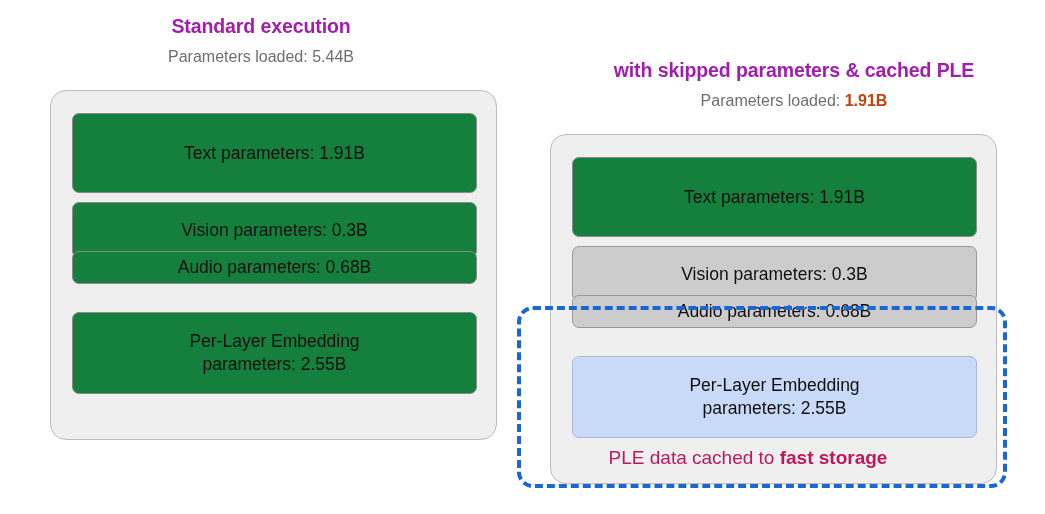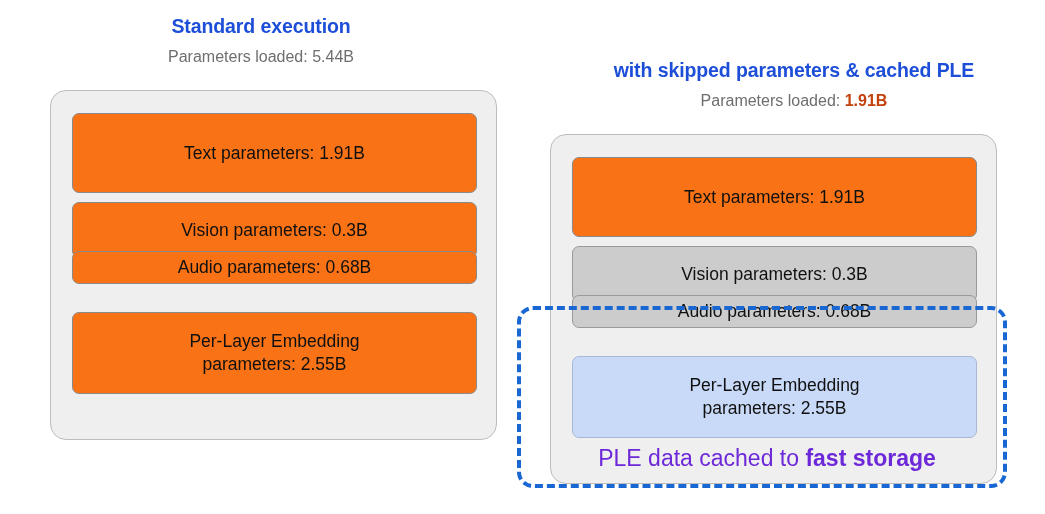--- a/index.html
+++ b/index.html
@@ -37,21 +37,21 @@
   .col-header {
     position: absolute;
     top: 14px;
     left: 0;
     width: 100%;
     text-align: center;
   }
   .col-title {
     font-size: 19.5px;
     font-weight: bold;
-    color: #1d4ed8;
+    color: #a21caf;
     letter-spacing: -0.1px;
     line-height: 24px;
     white-space: nowrap;
   }
   .col-subtitle {
     margin-top: 9px;
     font-size: 16px;
     color: #6e6e6e;
     line-height: 20px;
     white-space: nowrap;
@@ -85,21 +85,21 @@
     align-items: center;
     justify-content: center;
     text-align: center;
     font-size: 17.5px;
     color: #101010;
     line-height: 23px;
     position: absolute;
     left: 21px;
     width: 405px;
   }
-  .bar.blue       { background: #f97316; border-color: #8a8a8a; }
+  .bar.blue       { background: #15803d; border-color: #8a8a8a; }
   .bar.grey       { background: #cccccc; border-color: #9a9a9a; }
   .bar.lightblue  { background: #c9daf8; border-color: #a9b8d4; }
 
   .bar.text-bar   { top: 22px;  height: 80px; }
   .bar.vision-bar { top: 111px; height: 56px; }
   .bar.audio-bar  { top: 160px; height: 33px; }
   .bar.ple-bar    { top: 221px; height: 82px; }
 
   .bar .twoline { display: block; }
 
@@ -110,26 +110,26 @@
     top: 306px;
     width: 490px;
     height: 182px;
     box-sizing: border-box;
     border: 4px dashed #1967d2;
     border-radius: 16px;
     pointer-events: none;
   }
   .cache-caption {
     position: absolute;
-    left: 522px;
+    left: 503px;
     top: 446px;
     width: 490px;
     text-align: center;
-    font-size: 23px;
-    color: #6d28d9;
+    font-size: 19px;
+    color: #be185d;
     line-height: 24px;
   }
   .cache-caption .strong { font-weight: bold; }
 </style>
 </head>
 <body>
 
 <div class="diagram">
 
   <div class="column left">

